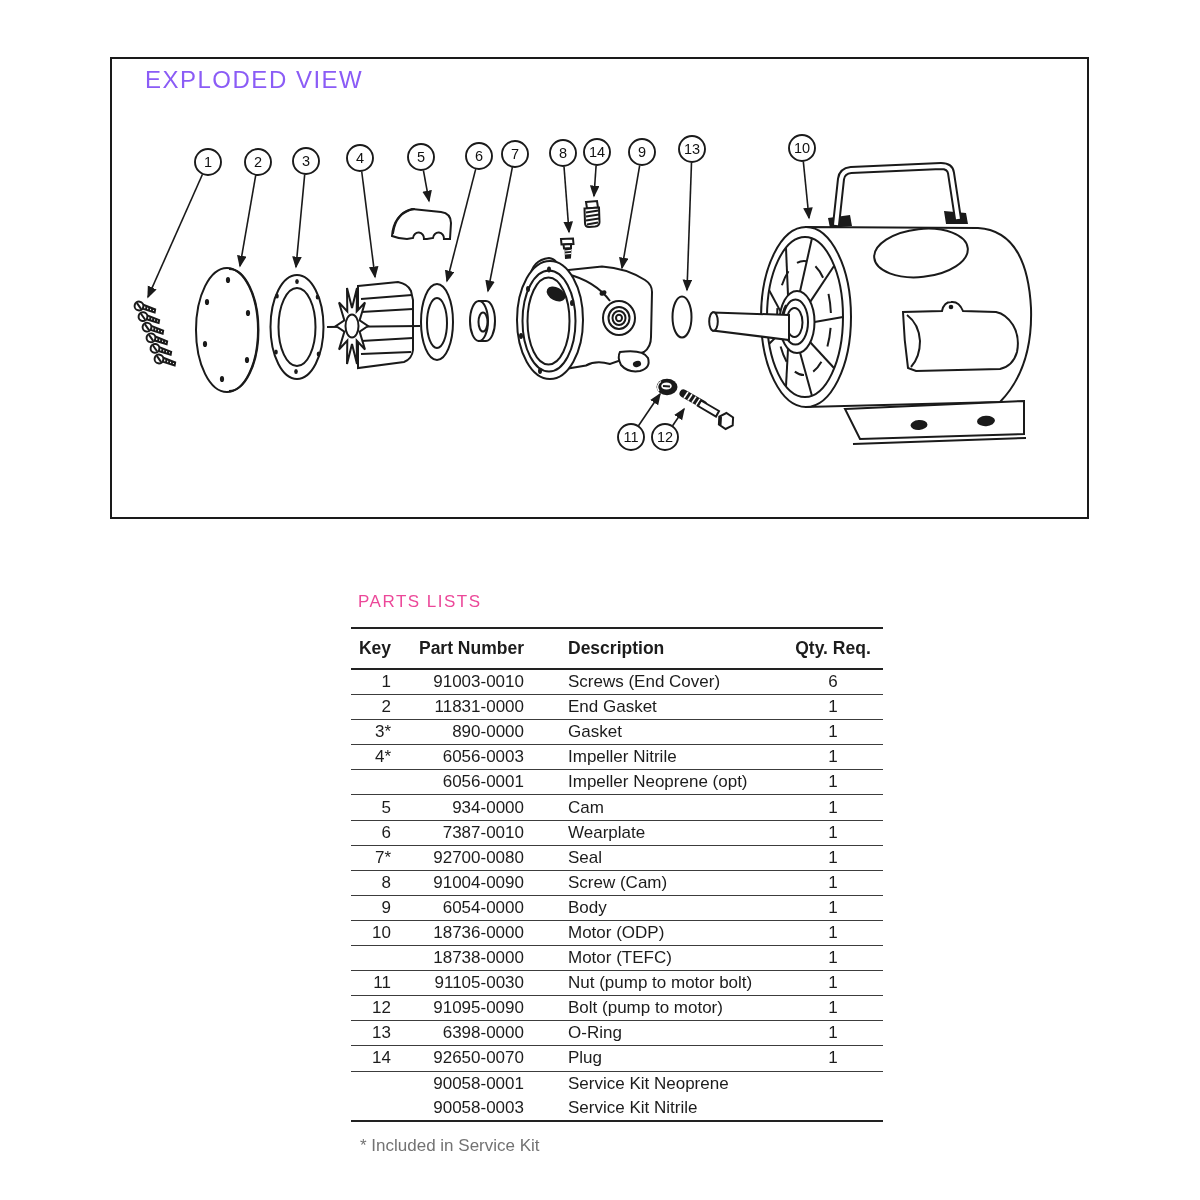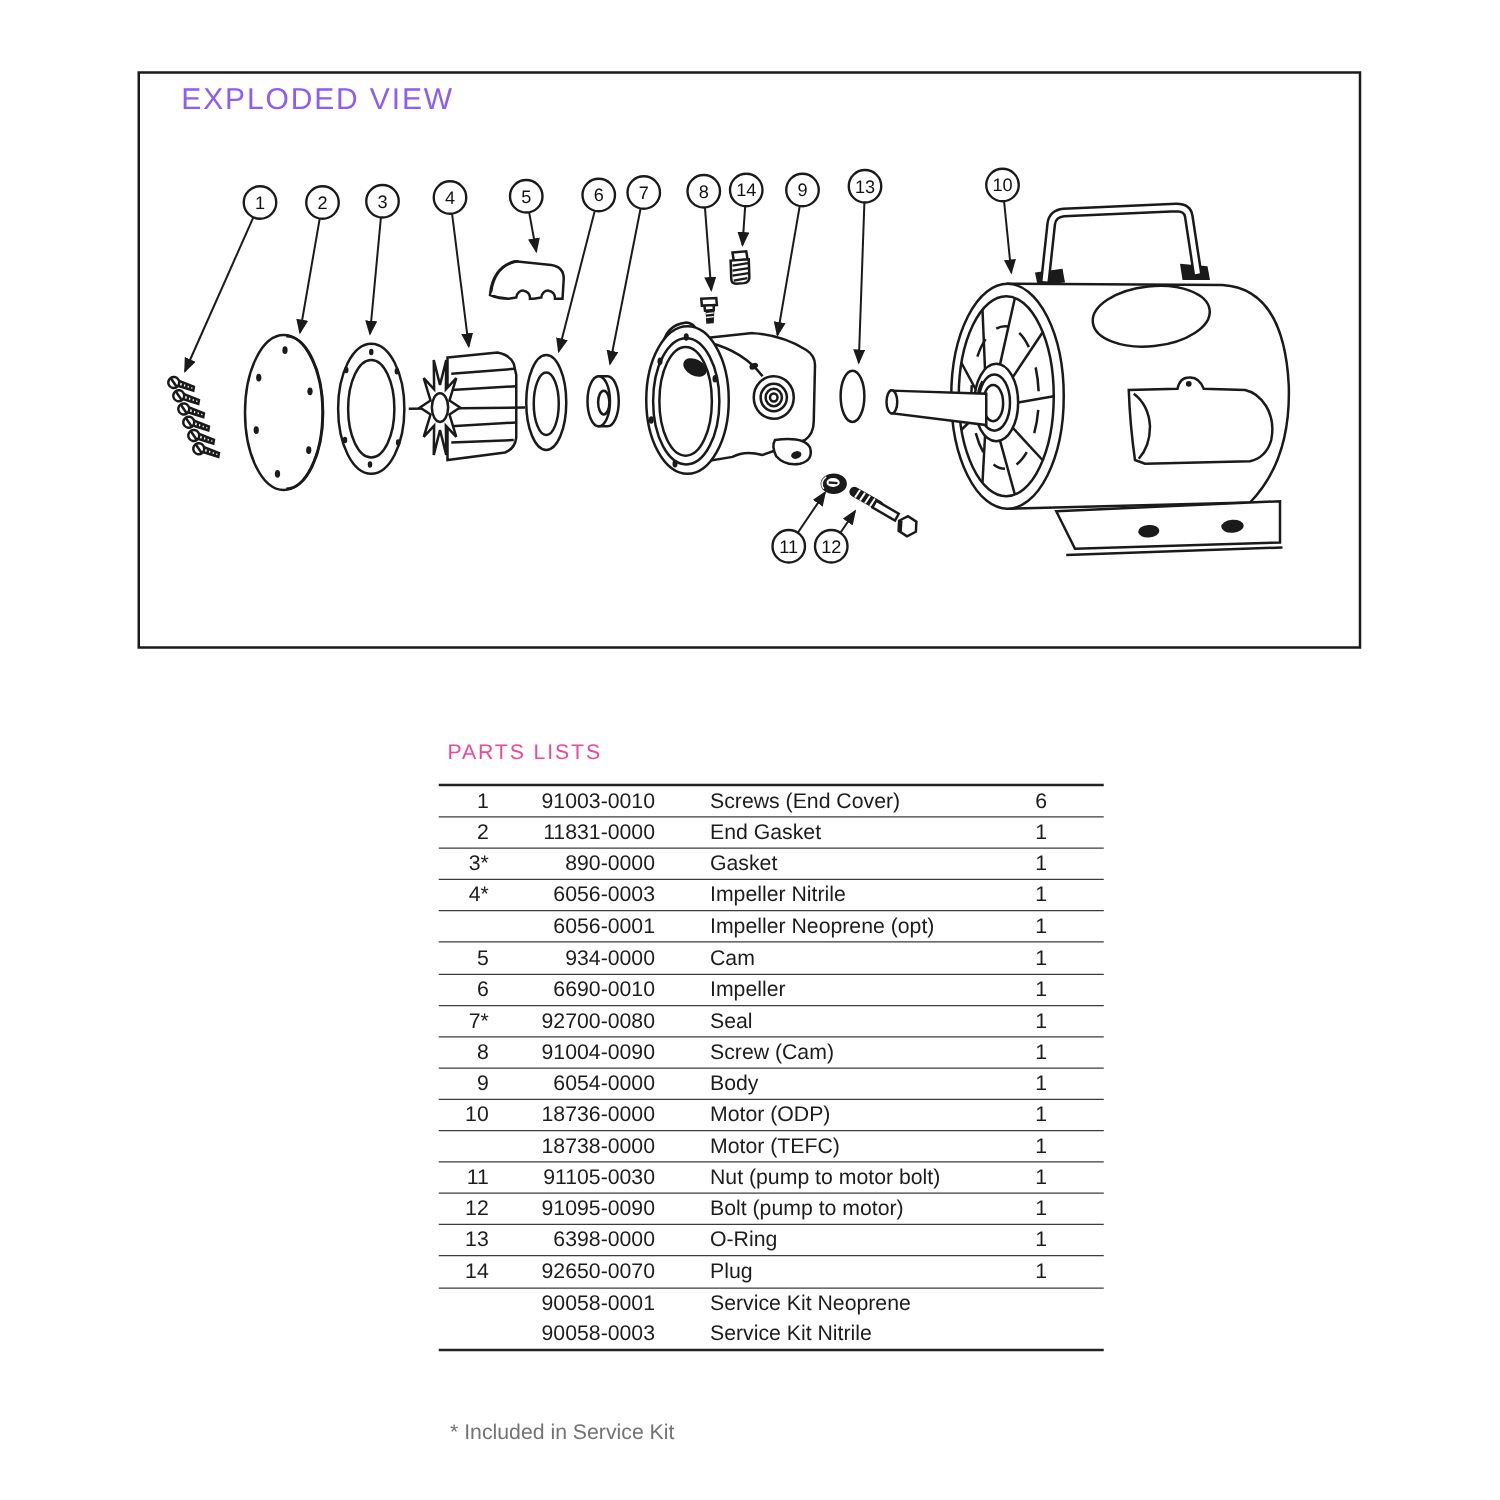--- a/index.html
+++ b/index.html
@@ -281,20 +281,26 @@
         <circle cx="665" cy="437" r="13" class="callout-circle"></circle>
         <text x="665" y="442" class="callout-num">12</text>
       </g>
   </svg>
   <div class="view-title">EXPLODED VIEW</div>
 </div>
 
 <div class="parts-heading">PARTS LISTS</div>
 
 <div class="parts-table">
+  <div class="t-header">
+    <div class="c key">Key</div>
+    <div class="c part">Part Number</div>
+    <div class="c desc">Description</div>
+    <div class="c qty">Qty. Req.</div>
+  </div>
   <div id="rows">
       <div class="t-row">
         <div class="c key">1</div>
         <div class="c part">91003-0010</div>
         <div class="c desc">Screws (End Cover)</div>
         <div class="c qty">6</div>
       </div>
       <div class="t-row">
         <div class="c key">2</div>
         <div class="c part">11831-0000</div>
@@ -320,22 +326,22 @@
         <div class="c qty">1</div>
       </div>
       <div class="t-row">
         <div class="c key">5</div>
         <div class="c part">934-0000</div>
         <div class="c desc">Cam</div>
         <div class="c qty">1</div>
       </div>
       <div class="t-row">
         <div class="c key">6</div>
-        <div class="c part">6690-0010</div>
-        <div class="c desc">Impeller</div>
+        <div class="c part">7387-0010</div>
+        <div class="c desc">Wearplate</div>
         <div class="c qty">1</div>
       </div>
       <div class="t-row">
         <div class="c key">7*</div>
         <div class="c part">92700-0080</div>
         <div class="c desc">Seal</div>
         <div class="c qty">1</div>
       </div>
       <div class="t-row">
         <div class="c key">8</div>

